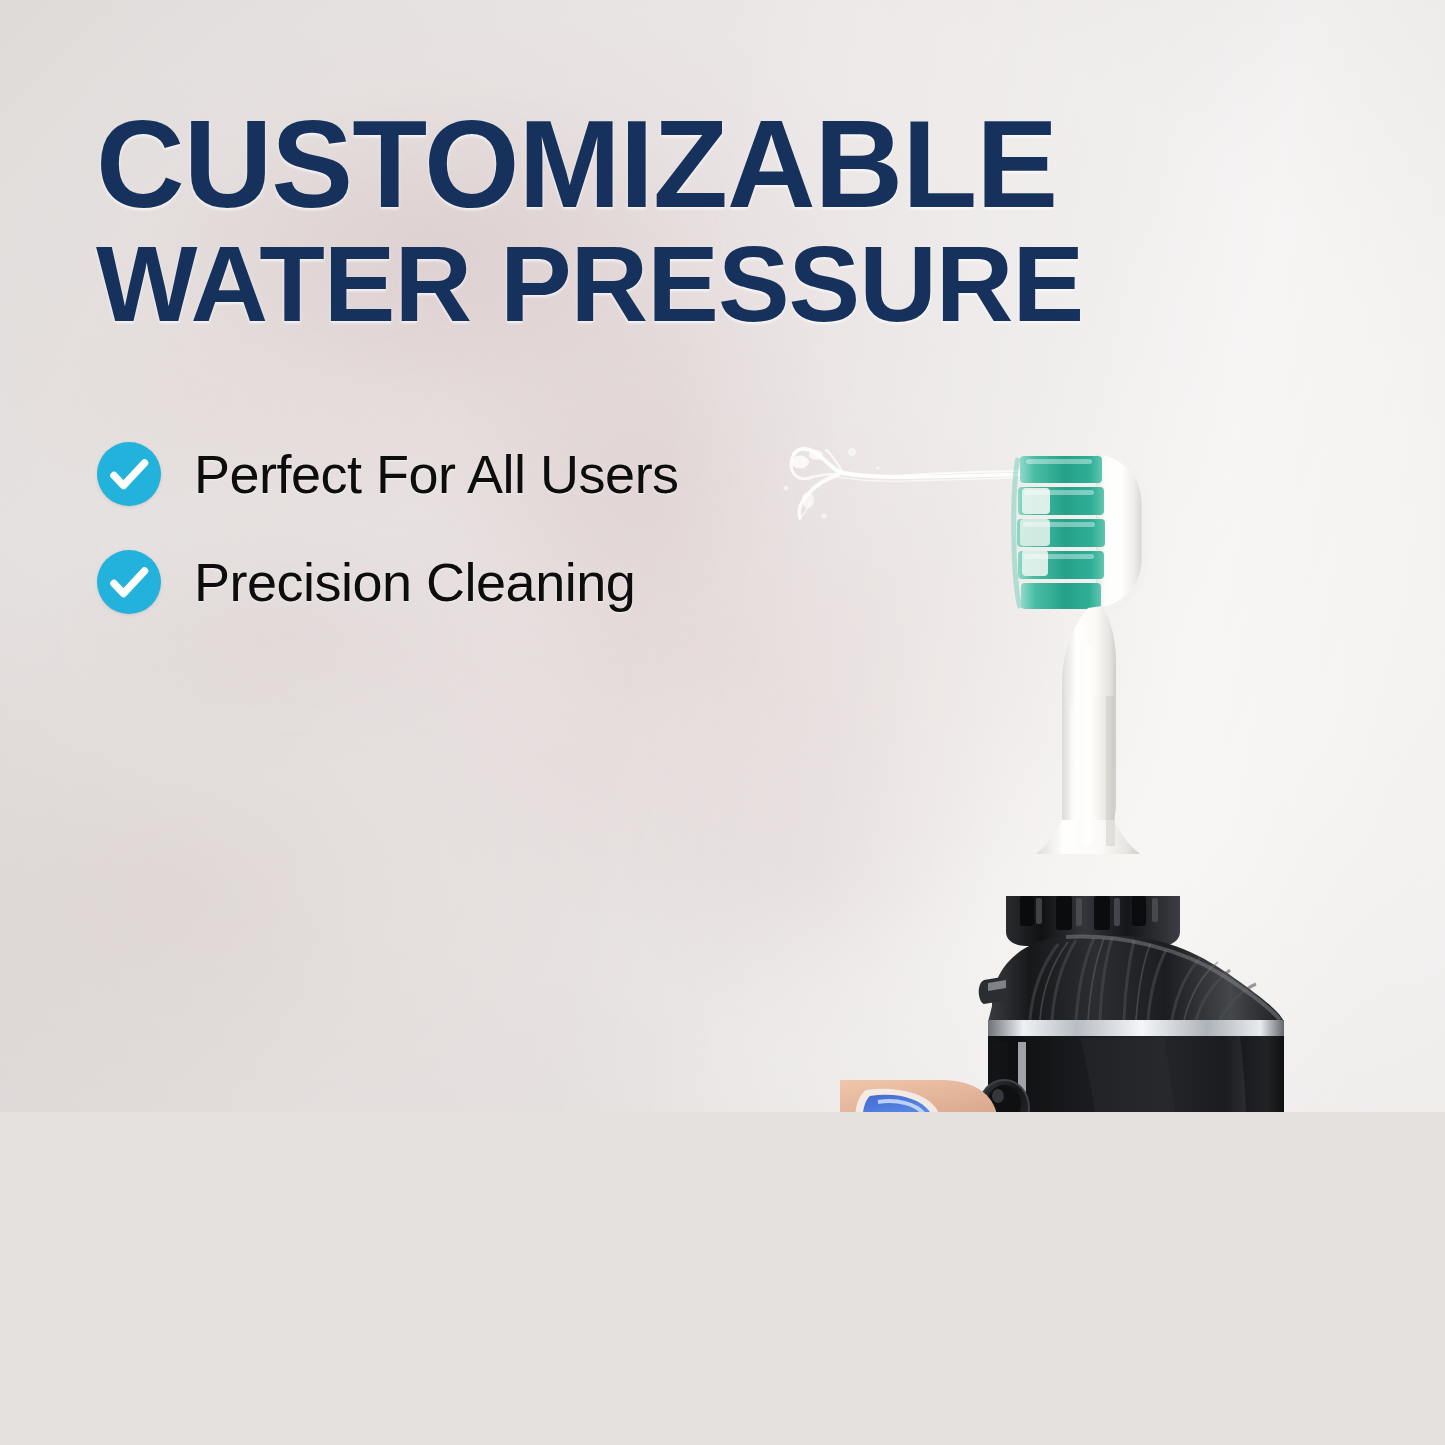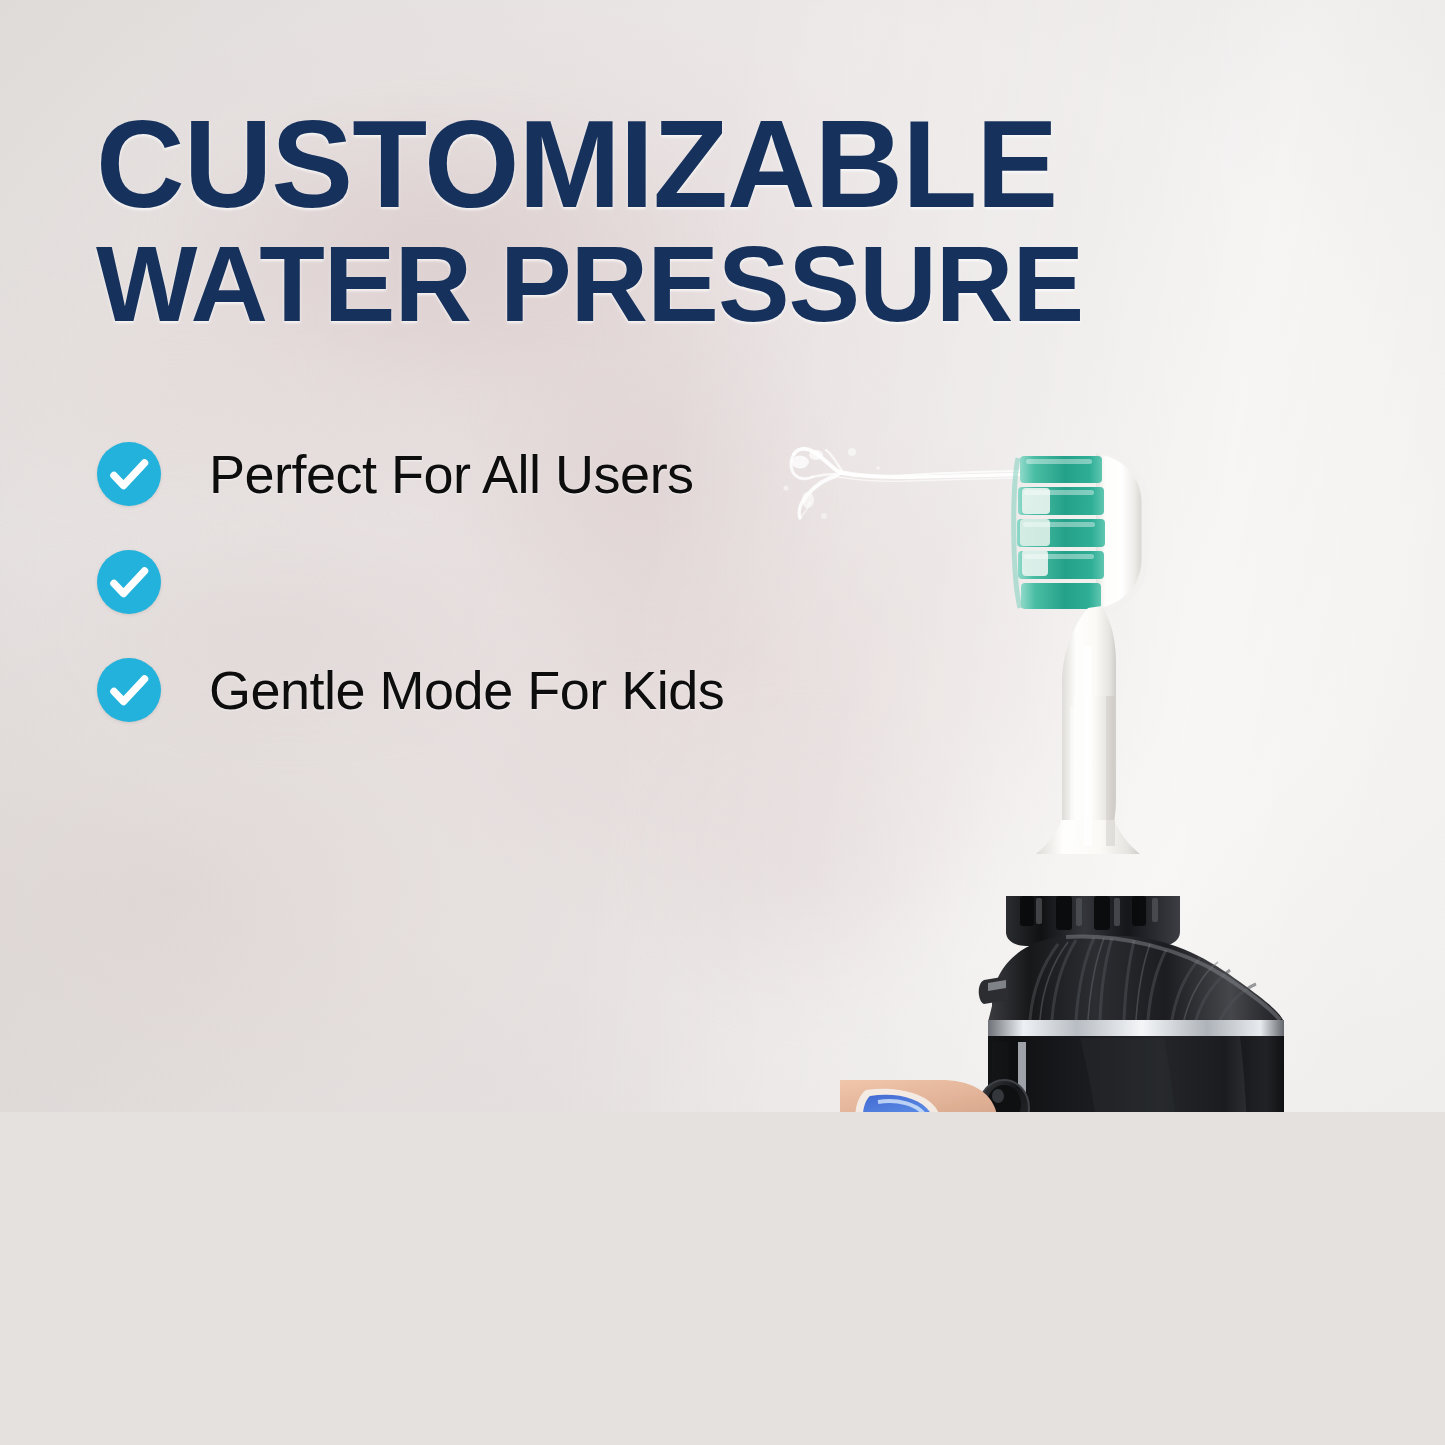--- a/index.html
+++ b/index.html
@@ -80,21 +80,21 @@
   .bullet .tick {
     position:relative;
     flex:0 0 auto;
     width:64px; height:64px;
     border-radius:50%;
     background:#23b2dc;
     box-shadow:0 1px 3px rgba(140,130,130,0.25);
   }
   .bullet .tick svg { position:absolute; left:0; top:0; }
   .bullet .txt {
-    margin-left:48px;
+    margin-left:33px;
     font-size:54px;
     color:#0d0d0d;
     letter-spacing:-0.5px;
     white-space:nowrap;
     text-shadow:0 1px 2px rgba(255,255,255,0.6);
   }
 
   
   #bg-nozzles {
     position:absolute; left:300px; top:1195px;
@@ -189,28 +189,21 @@
         </svg>
       </span>
       <span class="txt">Perfect For All Users</span>
     </li>
     <li class="bullet">
       <span class="tick">
         <svg width="64" height="64" viewBox="0 0 64 64">
           <path d="M17 33.5 L26.5 43.5 L47.5 21" fill="none" stroke="#ffffff" stroke-width="7.5" stroke-linecap="round" stroke-linejoin="round"></path>
         </svg>
       </span>
-    </li>
-    <li class="bullet">
-      <span class="tick">
-        <svg width="64" height="64" viewBox="0 0 64 64">
-          <path d="M17 33.5 L26.5 43.5 L47.5 21" fill="none" stroke="#ffffff" stroke-width="7.5" stroke-linecap="round" stroke-linejoin="round"></path>
-        </svg>
-      </span>
-      <span class="txt">Gentle Mode For Kids</span>
+      <span class="txt">Precision Cleaning</span>
     </li>
   </ul>
 
   <div id="jet">
     <svg width="260" height="80" viewBox="0 0 260 80">
       <g fill="none" stroke="#ffffff" stroke-linecap="round">
         <path d="M258 30 C220 31 180 32 140 33 C110 34 86 33 62 29" stroke-width="3.4" opacity="0.95"></path>
         <path d="M250 27 C210 27 168 29 132 31 C104 33 80 31 58 26" stroke-width="2" opacity="0.8"></path>
         <path d="M236 34 C200 35 162 36 128 37 C100 38 78 36 60 33" stroke-width="1.6" opacity="0.6"></path>
         <path d="M62 29 C52 22 44 13 36 8 C28 3 20 4 16 10" stroke-width="4" opacity="0.9"></path>

